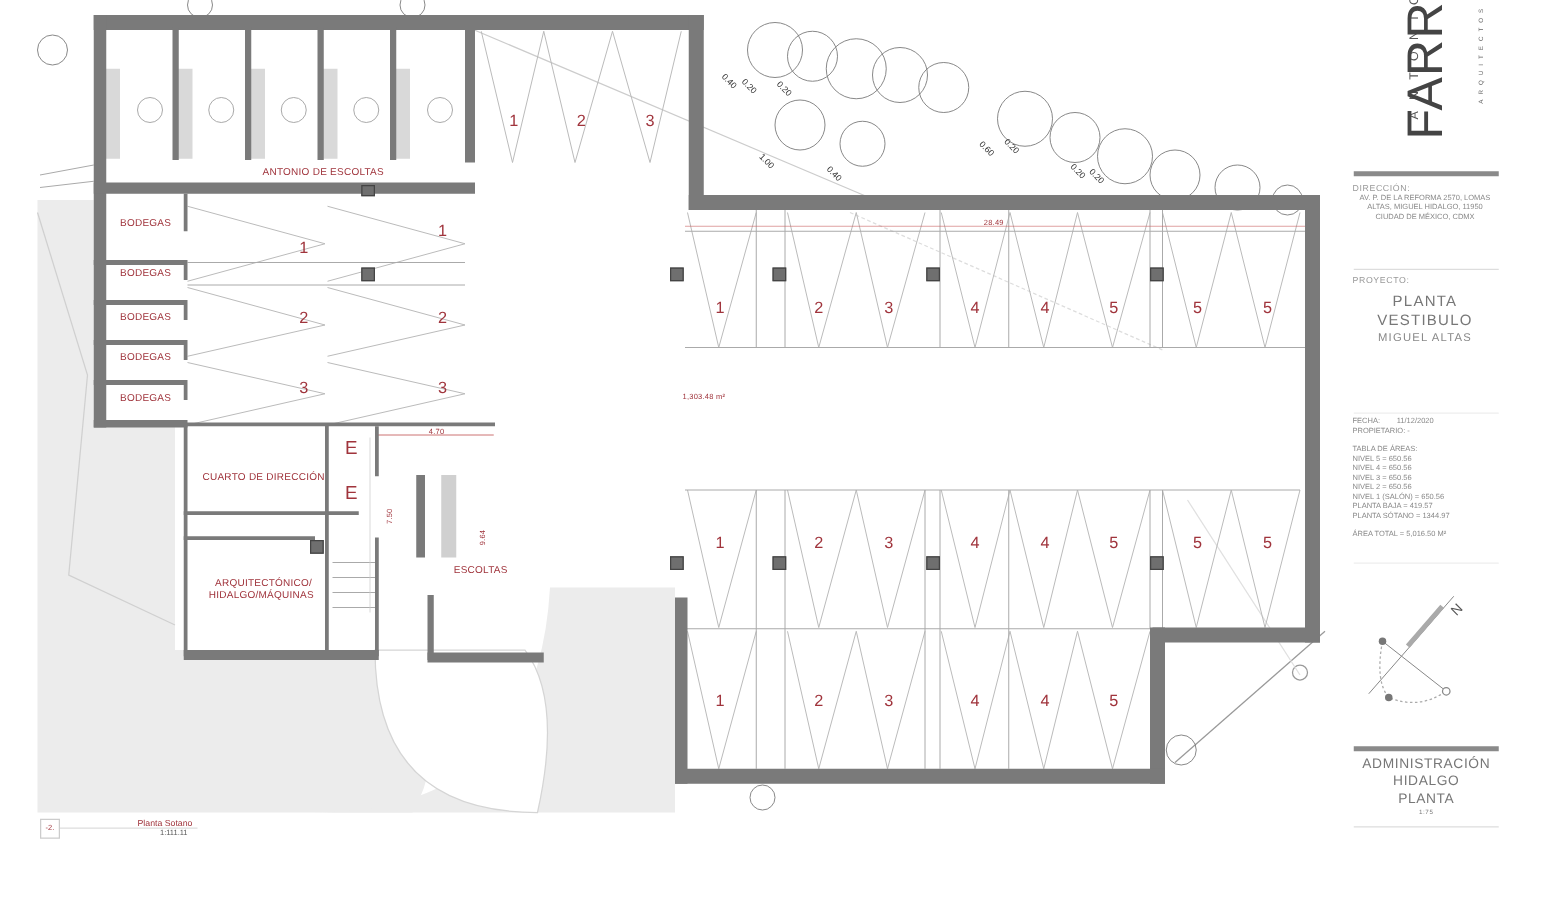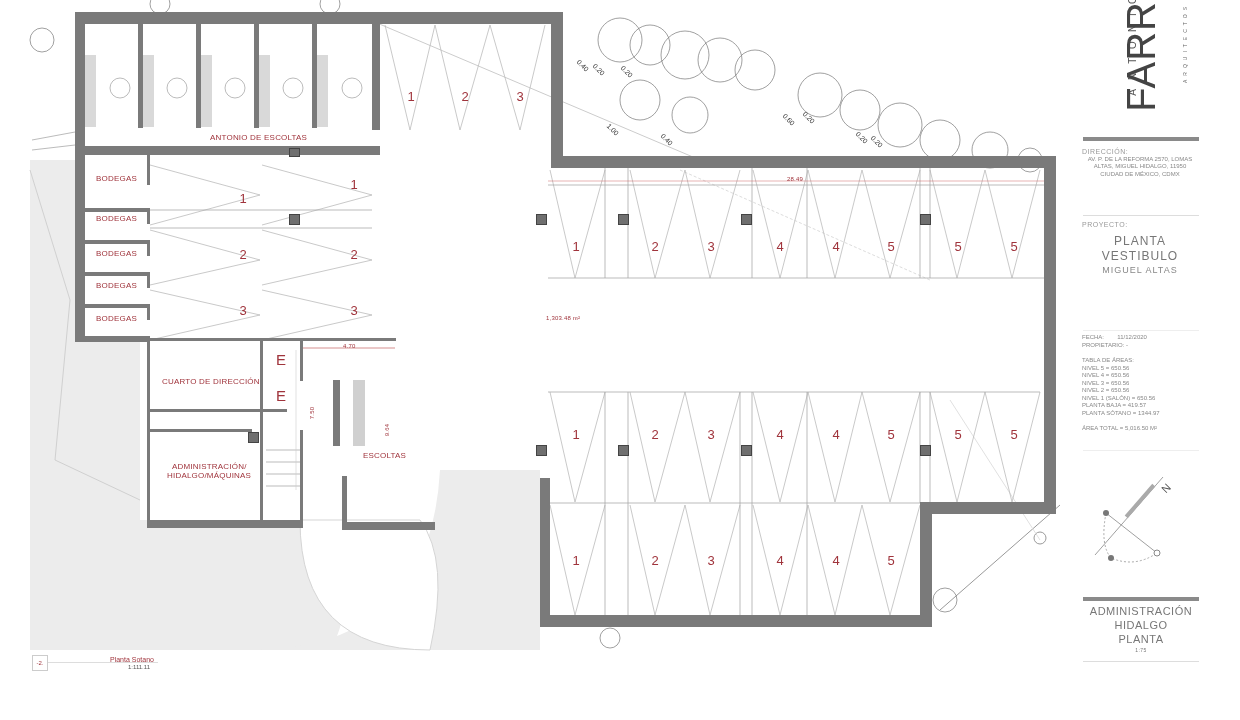--- a/index.html
+++ b/index.html
@@ -178,21 +178,21 @@
 <div class="col" style="left:920px;top:445px;"></div>
 <div class="col" style="left:248px;top:432px;"></div>
 
 <div class="lbl" style="left:210px;top:133px;">ANTONIO DE ESCOLTAS</div>
 <div class="lbl" style="left:96px;top:174px;">BODEGAS</div>
 <div class="lbl" style="left:96px;top:214px;">BODEGAS</div>
 <div class="lbl" style="left:96px;top:249px;">BODEGAS</div>
 <div class="lbl" style="left:96px;top:281px;">BODEGAS</div>
 <div class="lbl" style="left:96px;top:314px;">BODEGAS</div>
 <div class="lbl" style="left:162px;top:377px;">CUARTO DE DIRECCIÓN</div>
-<div class="lbl" style="left:172px;top:462px;">ADMINISTRACIÓN/</div>
+<div class="lbl" style="left:172px;top:462px;">ARQUITECTÓNICO/</div>
 <div class="lbl" style="left:167px;top:471px;">HIDALGO/MÁQUINAS</div>
 <div class="lbl" style="left:363px;top:451px;">ESCOLTAS</div>
 <div class="num" style="left:281px;top:359px;font-size:15px;">E</div>
 <div class="num" style="left:281px;top:395px;font-size:15px;">E</div>
 
 <div class="lbl" style="left:787px;top:176px;font-size:6px;">28.49</div>
 <div class="lbl" style="left:343px;top:343px;font-size:6px;">4.70</div>
 <div class="lbl" style="left:306px;top:410px;font-size:6px;transform:rotate(-90deg);">7.50</div>
 <div class="lbl" style="left:381px;top:427px;font-size:6px;transform:rotate(-90deg);">9.64</div>
 <div class="lbl" style="left:546px;top:315px;font-size:6px;">1,303.48 m²</div>

